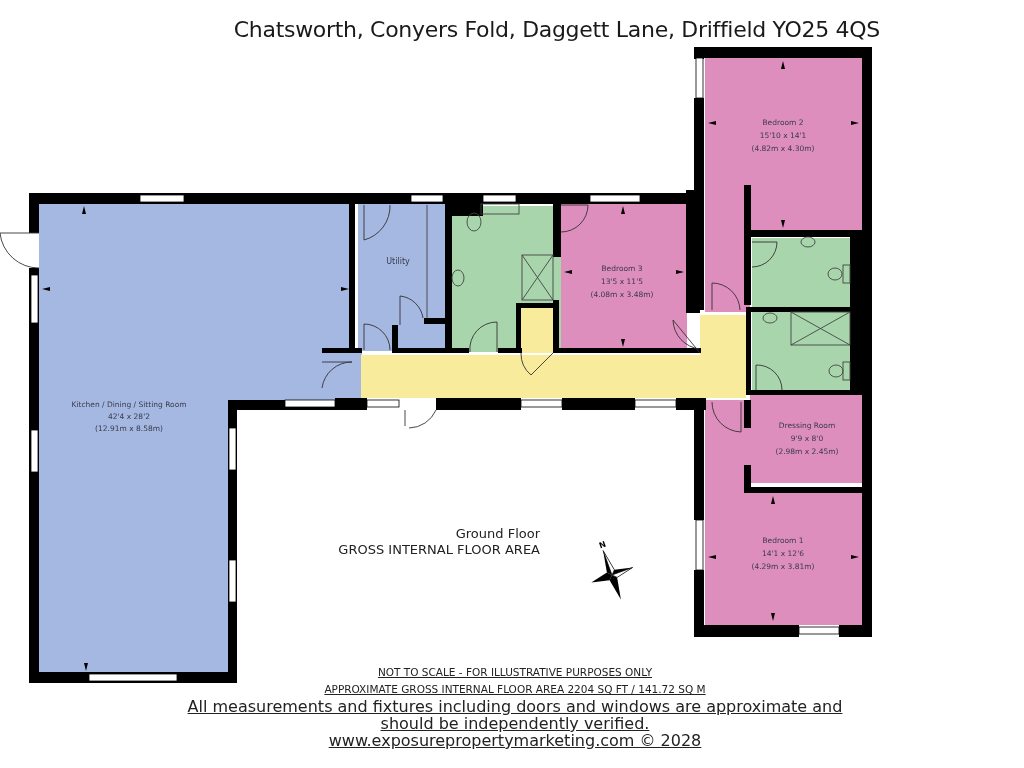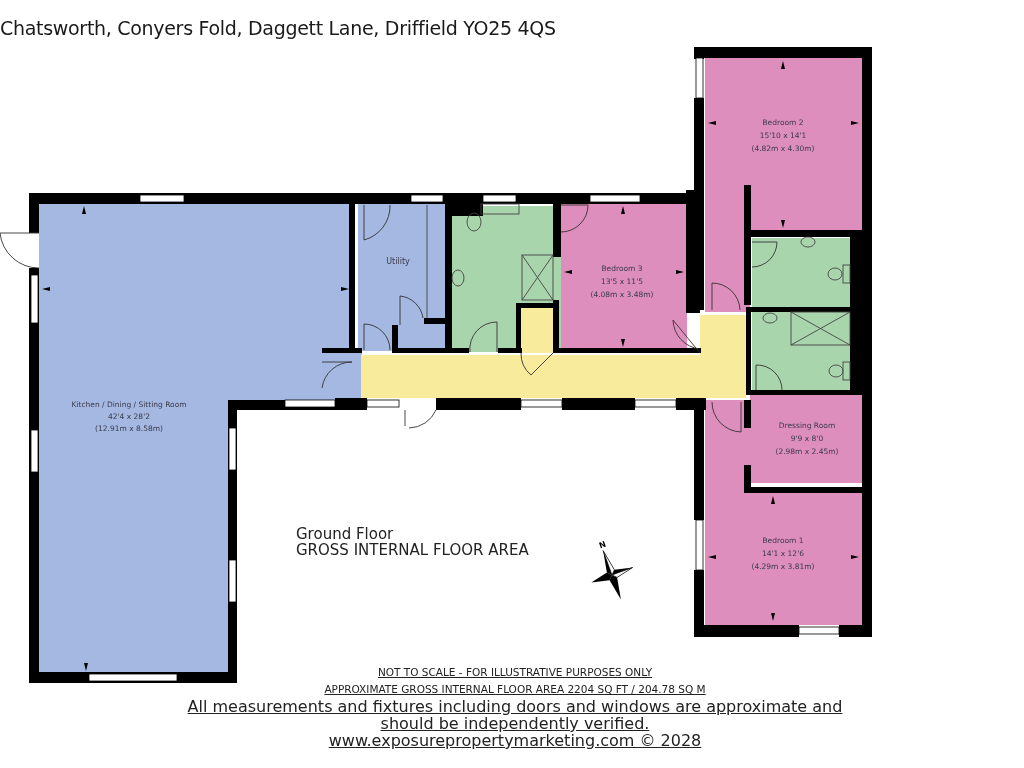--- a/index.html
+++ b/index.html
@@ -1,20 +1,20 @@
 <!DOCTYPE html>
 <html><head>
   <meta charset="utf-8">
   <style>
     html, body { margin: 0; padding: 0; background: #ffffff; }
     body { width: 1024px; height: 768px; position: relative; overflow: hidden; font-family: "DejaVu Sans", sans-serif; }
-    .title { position: absolute; left: 0; top: 17px; width: 880px; text-align: left; font-size: 19px; color: #1a1a1a; letter-spacing: -0.3px; }
+    .title { position: absolute; left: 0; top: 17px; width: 880px; text-align: right; font-size: 22px; color: #1a1a1a; letter-spacing: -0.3px; }
     svg.plan { position: absolute; left: 0; top: 0; }
     .room-label { font-family: "DejaVu Sans", sans-serif; fill: #3a3a4a; text-anchor: middle; }
-    .floor-info { position: absolute; left: 296px; top: 526px; width: 260px; text-align: left; font-size: 15px; line-height: 16px; color: #222; }
+    .floor-info { position: absolute; left: 280px; top: 526px; width: 260px; text-align: right; font-size: 13px; line-height: 16px; color: #222; }
     .footer { position: absolute; left: 170px; top: 664px; width: 690px; text-align: center; font-size: 10.5px; line-height: 17px; color: #222; text-decoration: underline; }
     .footer .small { font-size: 16px; }
   </style>
 </head>
 <body>
 
 <div class="title">Chatsworth, Conyers Fold, Daggett Lane, Driffield YO25 4QS</div>
 
 <svg class="plan" width="1024" height="768" viewBox="0 0 1024 768">
 
@@ -211,16 +211,16 @@
   </g>
 </svg>
 
 <div class="floor-info">
   <div>Ground Floor</div>
   <div>GROSS INTERNAL FLOOR AREA</div>
 </div>
 
 <div class="footer">
   <div>NOT TO SCALE - FOR ILLUSTRATIVE PURPOSES ONLY</div>
-  <div>APPROXIMATE GROSS INTERNAL FLOOR AREA 2204 SQ FT / 204.78 SQ M</div>
+  <div>APPROXIMATE GROSS INTERNAL FLOOR AREA 2204 SQ FT / 141.72 SQ M</div>
   <div class="small">All measurements and fixtures including doors and windows are approximate and should be independently verified.</div>
   <div class="small">www.exposurepropertymarketing.com © 2028</div>
 </div>
 
 </body></html>

